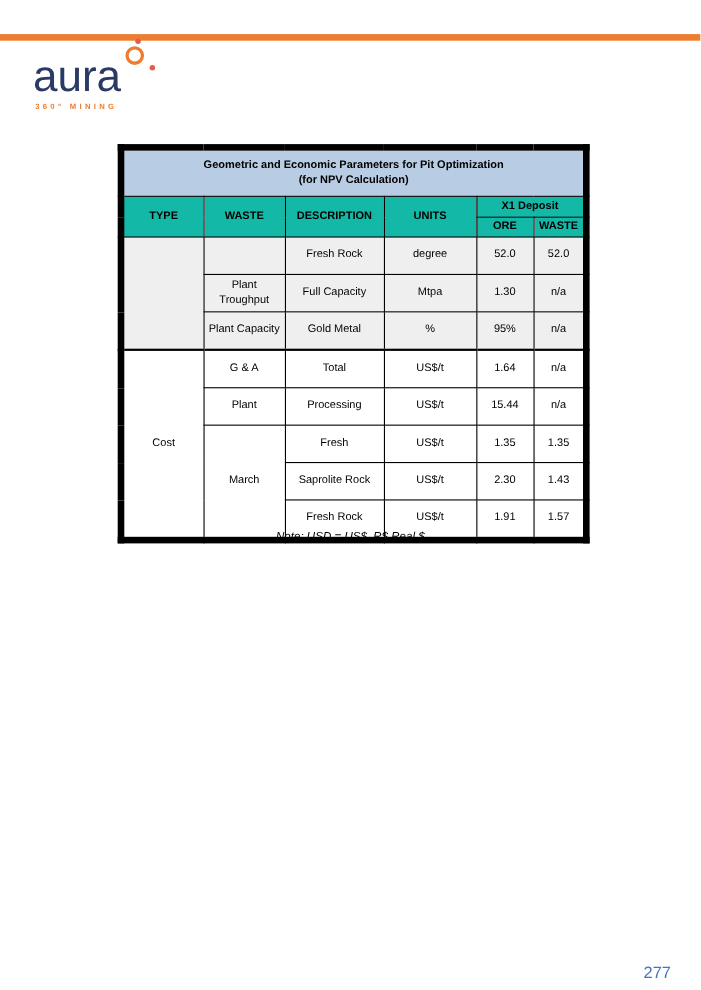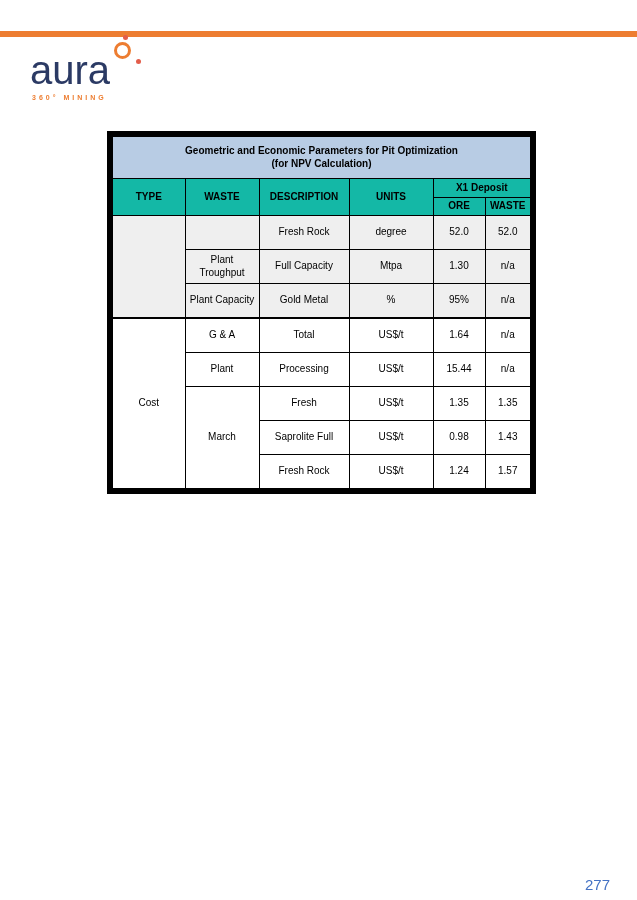--- a/index.html
+++ b/index.html
@@ -127,30 +127,31 @@
         <td class="num">n/a</td>
       </tr>
       <tr class="body-row">
         <td rowspan="3">March</td>
         <td class="desc">Fresh</td>
         <td>US$/t</td>
         <td class="num">1.35</td>
         <td class="num">1.35</td>
       </tr>
       <tr class="body-row">
-        <td class="desc">Saprolite Full</td>
+        <td class="desc">Saprolite Rock</td>
         <td>US$/t</td>
-        <td class="num">0.98</td>
+        <td class="num">2.30</td>
         <td class="num">1.43</td>
       </tr>
       <tr class="body-row">
         <td class="desc">Fresh Rock</td>
         <td>US$/t</td>
-        <td class="num">1.24</td>
+        <td class="num">1.91</td>
         <td class="num">1.57</td>
       </tr>
     </tbody>
   </table>
 
+  <div class="note">Note: USD = US$, R$ Real $</div>
 
   <div class="page-number">277</div>
 
 </div>
 
 </body></html>

